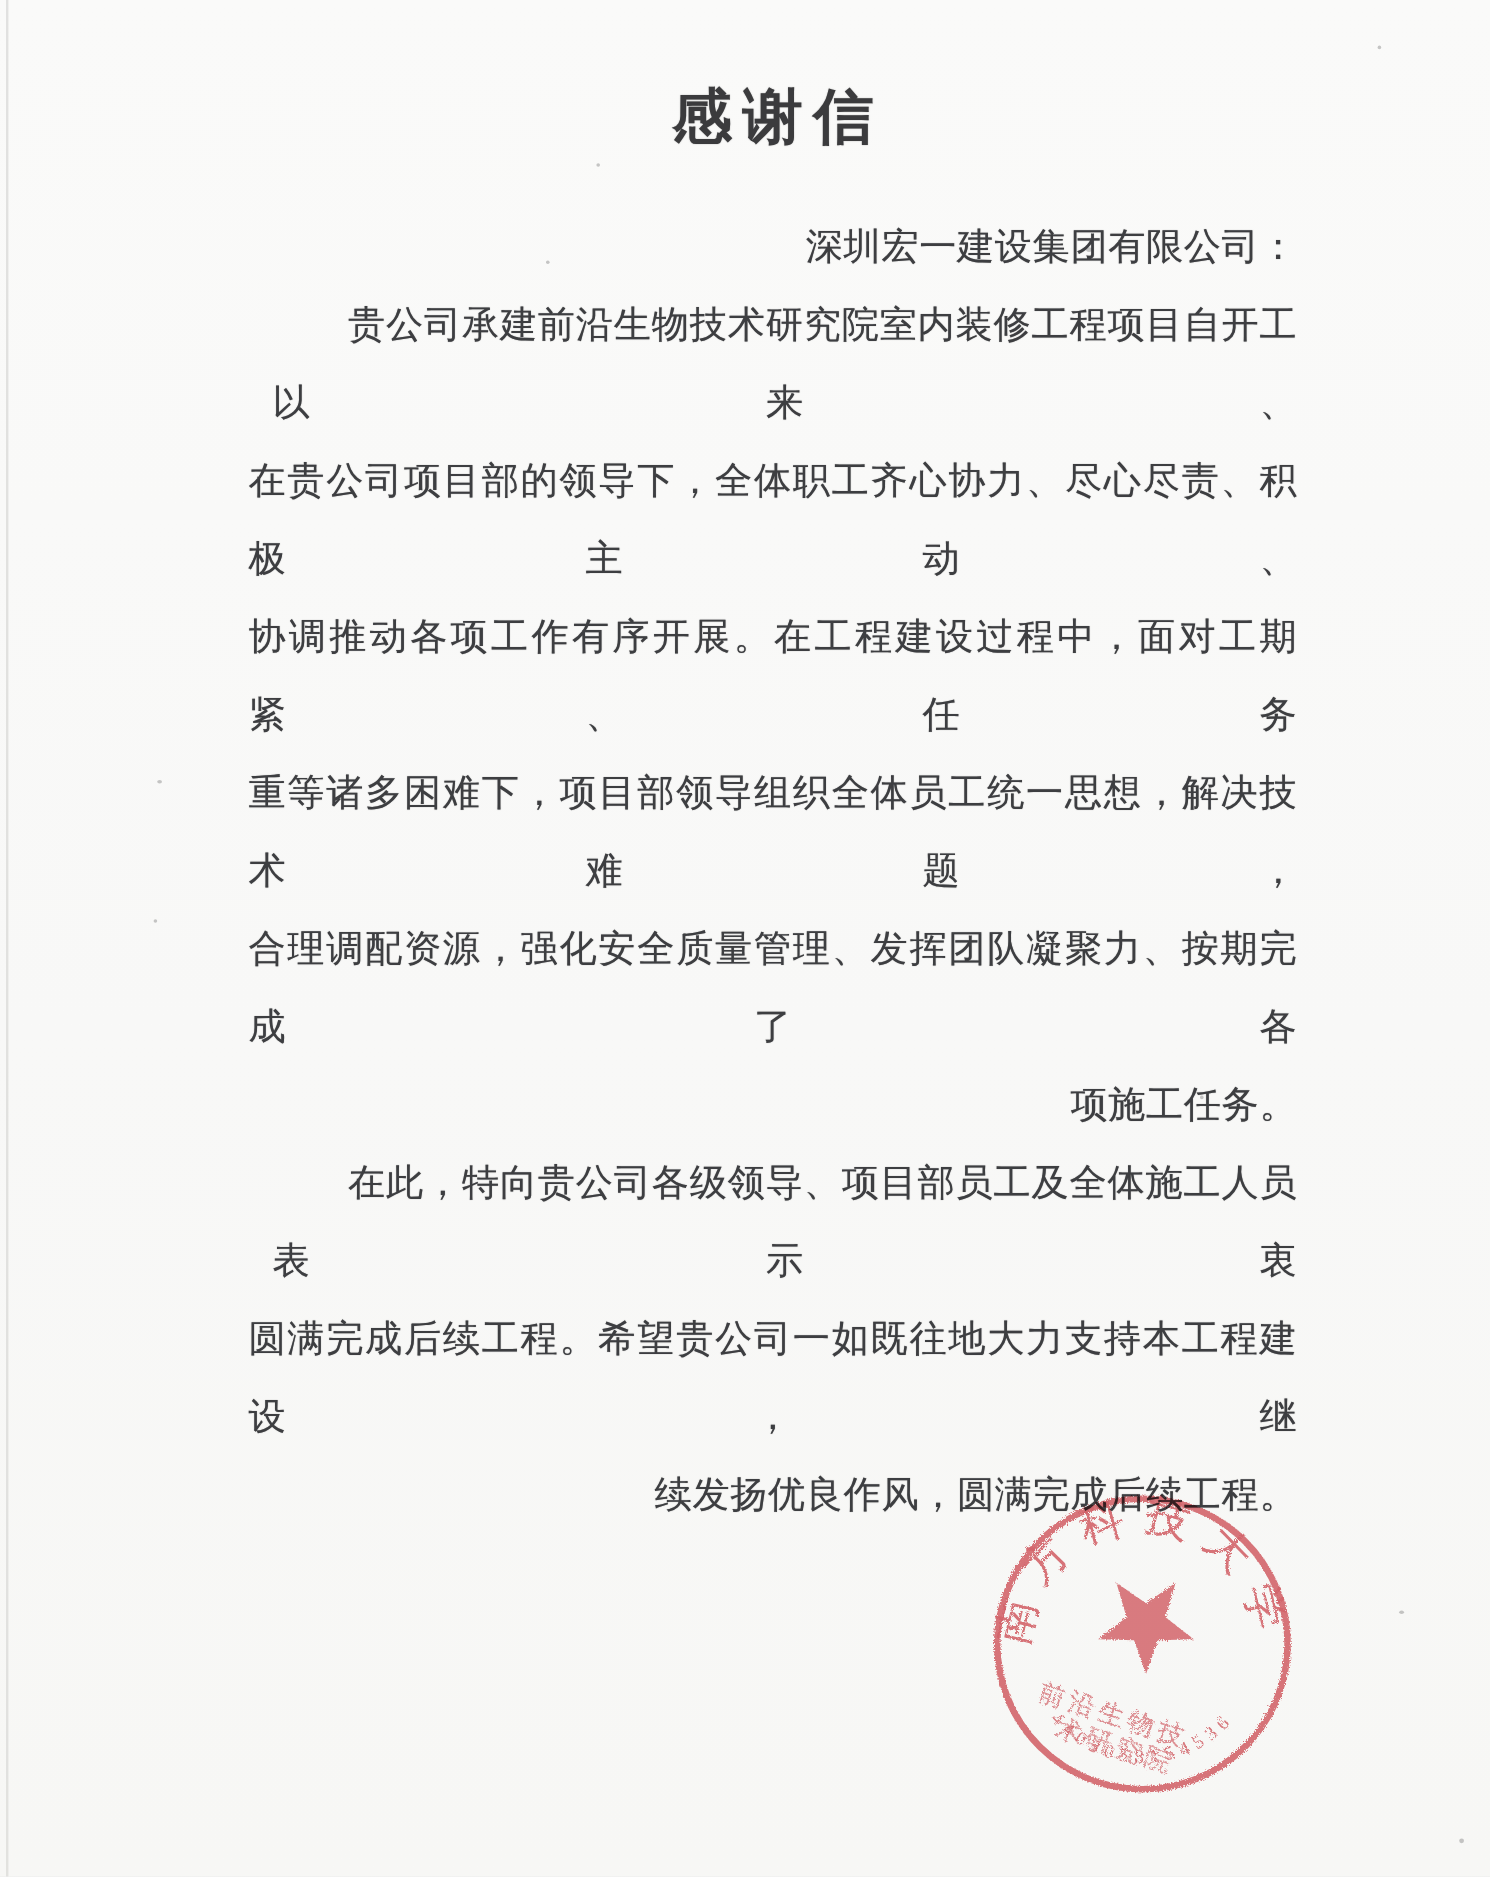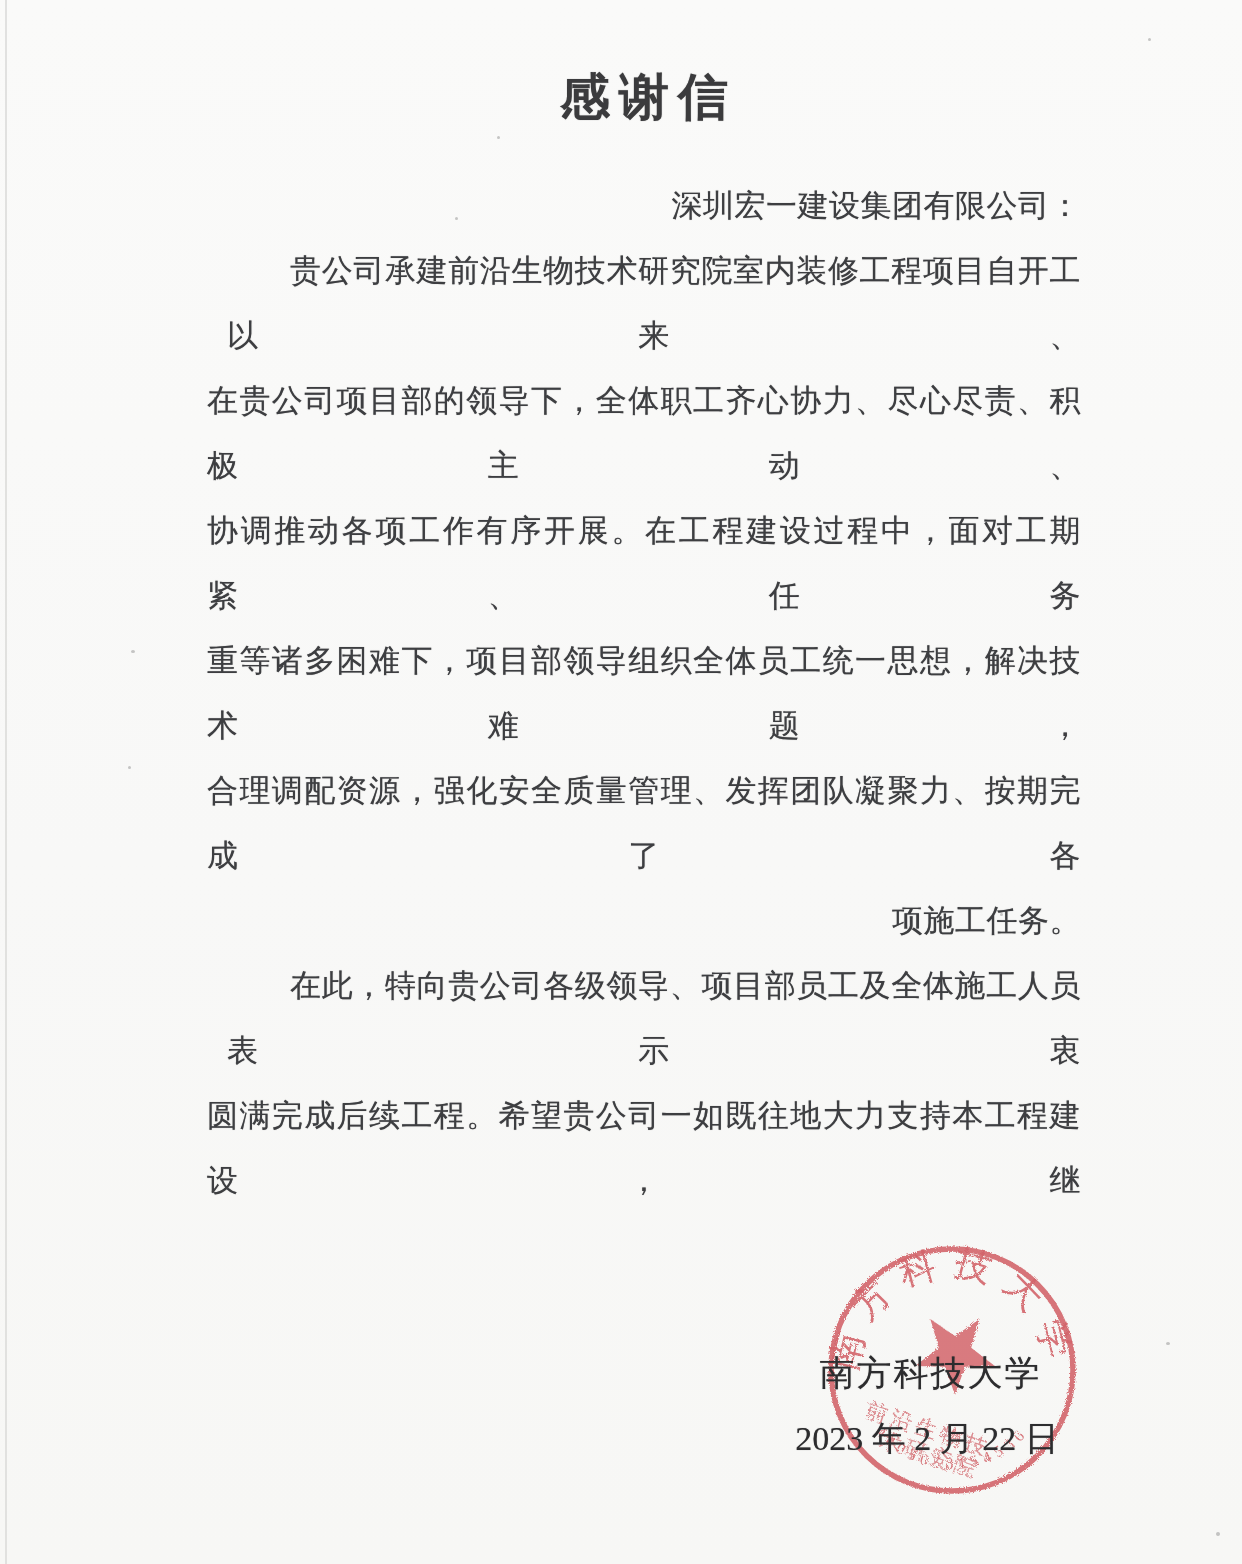--- a/index.html
+++ b/index.html
@@ -84,20 +84,21 @@
     <div class="body">
       <div class="line">深圳宏一建设集团有限公司：</div>
       <div class="line jl indent">贵公司承建前沿生物技术研究院室内装修工程项目自开工以来、</div>
       <div class="line jl">在贵公司项目部的领导下，全体职工齐心协力、尽心尽责、积极主动、</div>
       <div class="line jl">协调推动各项工作有序开展。在工程建设过程中，面对工期紧、任务</div>
       <div class="line jl">重等诸多困难下，项目部领导组织全体员工统一思想，解决技术难题，</div>
       <div class="line jl">合理调配资源，强化安全质量管理、发挥团队凝聚力、按期完成了各</div>
       <div class="line">项施工任务。</div>
       <div class="line jl indent">在此，特向贵公司各级领导、项目部员工及全体施工人员表示衷</div>
       <div class="line jl">圆满完成后续工程。希望贵公司一如既往地大力支持本工程建设，继</div>
+      <div class="line">续发扬优良作风，圆满完成后续工程。</div>
     </div>
   </div>
 
   <svg class="seal" viewBox="0 0 260 260">
     <defs>
       <filter id="rough" x="-10%" y="-10%" width="120%" height="120%">
         <feGaussianBlur in="SourceGraphic" stdDeviation="0.35" result="b"></feGaussianBlur>
         <feTurbulence type="fractalNoise" baseFrequency="0.9" numOctaves="2" result="n"></feTurbulence>
         <feDisplacementMap in="b" in2="n" scale="4"></feDisplacementMap>
       </filter>
@@ -111,16 +112,14 @@
       </text>
       <path d="M133,155 L123,126.8 L93.1,126 L116.8,107.7 L108.3,79 L133,96 L157.7,79 L149.2,107.7 L172.9,126 L143,126.8 Z" fill="var(--seal,#d5565e)" opacity=".85"></path>
       <text x="42" y="176" transform="rotate(18 42 176)" font-size="22" letter-spacing="4" opacity=".72">前沿生物技</text>
       <text x="56" y="206" transform="rotate(18 56 206)" font-size="22" letter-spacing="4" opacity=".65">术研究院</text>
       <text font-size="16" letter-spacing="5.5" opacity=".85">
         <textPath href="#sealBottomArc" startOffset="50%" text-anchor="middle">4403058154536</textPath>
       </text>
     </g>
   </svg>
 
-  <div class="sig-name">南方科技大学</div>
-  <div class="sig-date">2023 年 2 月 22 日</div>
 
 </div>
 
 </body></html>

